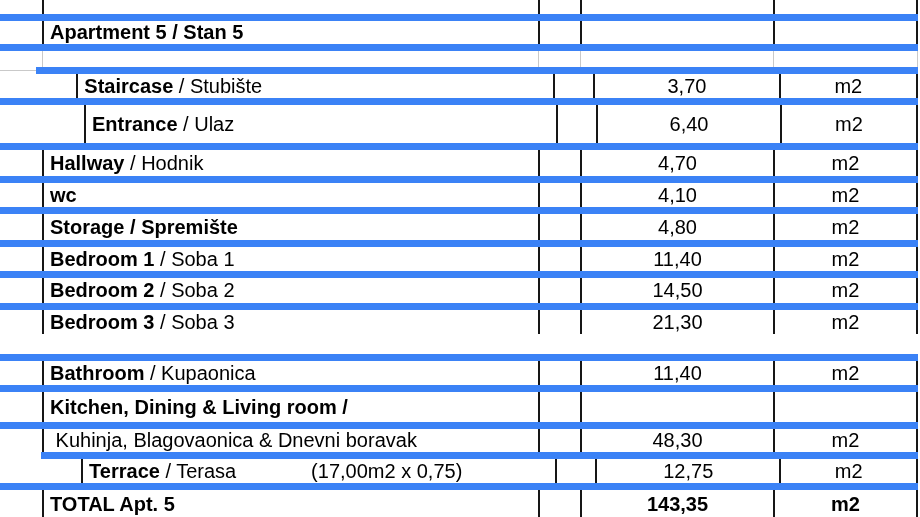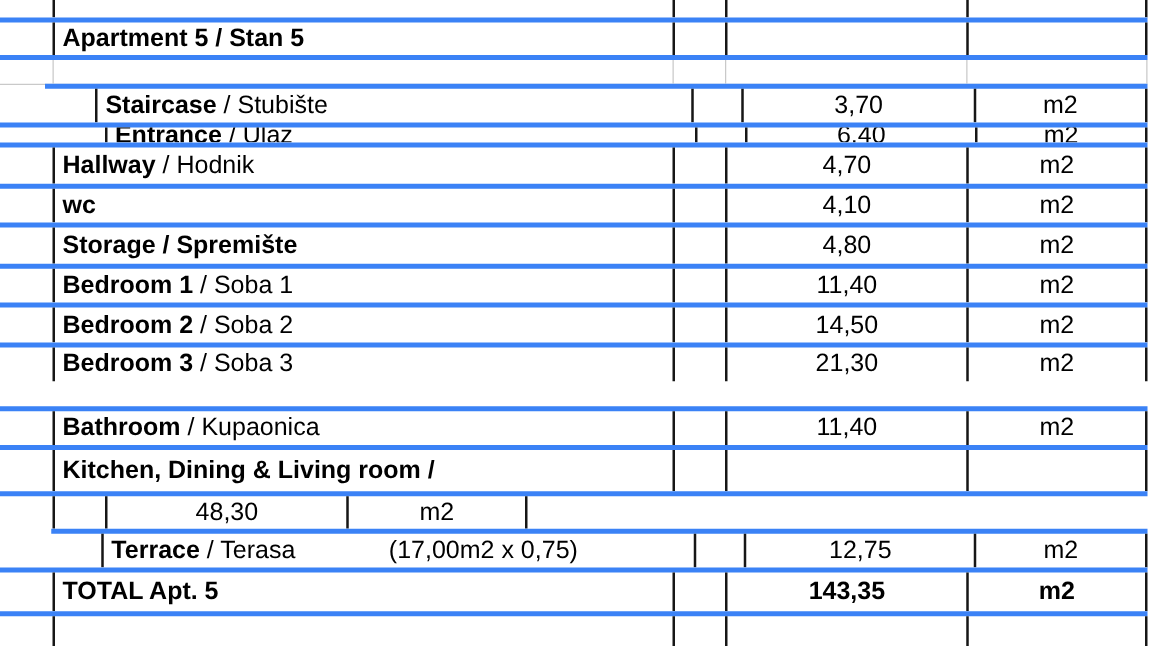--- a/index.html
+++ b/index.html
@@ -20,21 +20,21 @@
   .area-table {
     position: absolute;
     left: 0;
     top: 0;
     width: 918px;
   }
   .row {
     position: relative;
     display: flex;
     box-sizing: border-box;
-    border-top: 4px solid #3b82f6;
+    border-top: 7px solid #3b82f6;
     background: #ffffff;
   }
   .row.cut-top { border-top: none; }
   .c {
     box-sizing: border-box;
     border-left: 2px solid #161616;
     display: flex;
     align-items: center;
     overflow: hidden;
     white-space: pre;
@@ -92,21 +92,21 @@
     <div class="c c3"><span class="val"></span></div>
     <div class="c c4"><span class="unit"></span></div>
   </div>
       <div class="row room" style="height: 31px; margin-left: 36px;">
     <div class="c c0"></div>
     <div class="c c1"><span class="b">Staircase</span><span class="r"> / Stubište</span></div>
     <div class="c c2"></div>
     <div class="c c3"><span class="val">3,70</span></div>
     <div class="c c4"><span class="unit">m2</span></div>
   </div>
-      <div class="row room" style="height: 16px; padding-left: 44px;">
+      <div class="row room" style="height: 45px; padding-left: 44px;">
     <div class="c c0"></div>
     <div class="c c1"><span class="b">Entrance</span><span class="r"> / Ulaz</span></div>
     <div class="c c2"></div>
     <div class="c c3"><span class="val">6,40</span></div>
     <div class="c c4"><span class="unit">m2</span></div>
   </div>
       <div class="row room" style="height: 33px;">
     <div class="c c0"></div>
     <div class="c c1"><span class="b">Hallway</span><span class="r"> / Hodnik</span></div>
     <div class="c c2"></div>
@@ -157,20 +157,21 @@
   </div>
       <div class="row room" style="height: 37px;">
     <div class="c c0"></div>
     <div class="c c1"><span class="b">Kitchen, Dining &amp; Living room /</span><span class="r"></span></div>
     <div class="c c2"></div>
     <div class="c c3"><span class="val"></span></div>
     <div class="c c4"><span class="unit"></span></div>
   </div>
       <div class="row room" style="height: 30px;">
     <div class="c c0"></div>
+    <div class="c c1"><span class="b"></span><span class="r"> Kuhinja, Blagovaonica &amp; Dnevni boravak</span></div>
     <div class="c c2"></div>
     <div class="c c3"><span class="val">48,30</span></div>
     <div class="c c4"><span class="unit">m2</span></div>
   </div>
       <div class="row room" style="height: 31px; margin-left: 41px;">
     <div class="c c0"></div>
     <div class="c c1"><span class="b">Terrace</span><span class="r"> / Terasa</span><span class="note">(17,00m2 x 0,75)</span></div>
     <div class="c c2"></div>
     <div class="c c3"><span class="val">12,75</span></div>
     <div class="c c4"><span class="unit">m2</span></div>

